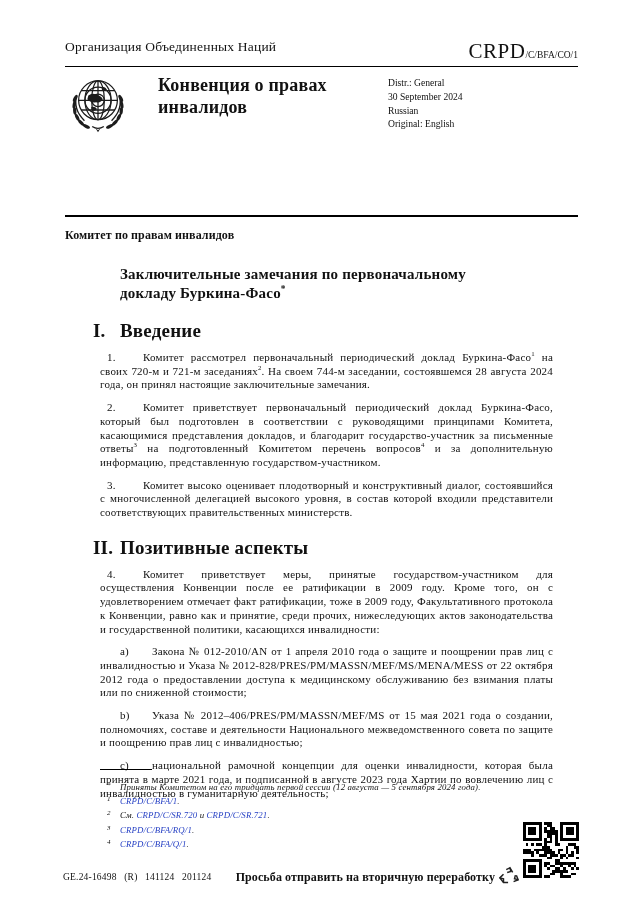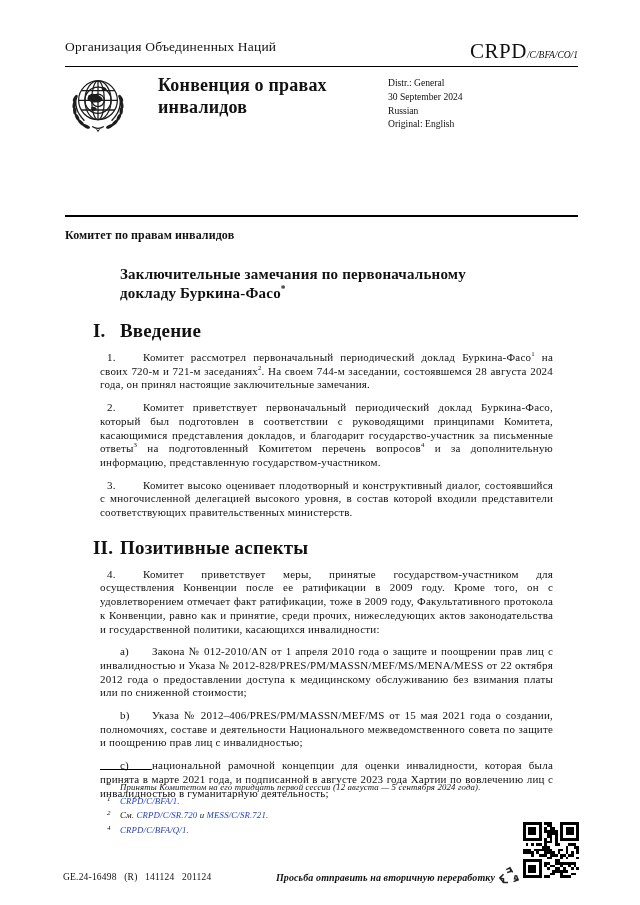--- a/index.html
+++ b/index.html
@@ -11,21 +11,21 @@
   .sheet{position:absolute; left:65px; top:0; width:513px;}
 
   
   .top-header{
     display:flex; justify-content:space-between; align-items:flex-start;
     padding-top:39px; padding-bottom:2px; border-bottom:1.4px solid #000;
   }
   .org-name{font-size:13.5px; letter-spacing:.2px;}
   .doc-symbol{white-space:nowrap;}
   .sym-main{font-size:21px; letter-spacing:.5px;}
-  .sym-suffix{font-size:9.5px;font-style:italic;}
+  .sym-suffix{font-size:9.5px;}
 
   
   .masthead{display:flex; align-items:flex-start; height:148px; border-bottom:2.6px solid #000;}
   .emblem{margin-top:5px; margin-left:2px; flex:0 0 auto;}
   .mast-title{
     flex:1 1 auto; margin-left:29px; margin-top:7px;
     font-size:18px; font-weight:bold; line-height:22px; max-width:230px;
     letter-spacing:.2px;
   }
   .distr{width:152px; margin-top:9px; font-size:9.6px; line-height:13.8px; flex:0 0 auto;}
@@ -54,21 +54,21 @@
   .footnote .marker{display:inline-block; width:13px; padding-left:7px; font-size:7px; vertical-align:3px;}
   a.doclink{color:#2640C4; text-decoration:none;}
 
   
   .page-footer{
     position:absolute; left:63px; top:866px; width:457px;
     display:flex; justify-content:space-between; align-items:center;
   }
   .ge-number{font-size:9.5px; word-spacing:5px; letter-spacing:.2px;}
   .recycle-group{display:flex; align-items:center; gap:3px;}
-  .recycle-text{font-size:10px; font-weight:bold; letter-spacing:.1px;font-style:italic;}
+  .recycle-text{font-size:12px; font-weight:bold; letter-spacing:.1px;}
   .qr{position:absolute; left:523px; top:822px; width:56px; height:56px;}
 </style>
 </head>
 <body>
 
 <div class="page">
   <div class="sheet">
 
     <div class="top-header">
       <span class="org-name">Организация Объединенных Наций</span>
@@ -137,21 +137,22 @@
         <p class="item"><span class="letter">b)</span>Указа № 2012–406/PRES/PM/MASSN/MEF/MS от 15 мая 2021 года о создании, полномочиях, составе и деятельности Национального межведомственного совета по защите и поощрению прав лиц с инвалидностью;</p>
         <p class="item"><span class="letter">c)</span>национальной рамочной концепции для оценки инвалидности, которая была принята в марте 2021 года, и подписанной в августе 2023 года Хартии по вовлечению лиц с инвалидностью в гуманитарную деятельность;</p>
       </div>
   </div>
 
   <div class="fn-area">
     <div class="fn-sep"></div>
     <div id="footnotes">
         <div class="footnote"><span class="marker">*</span>Приняты Комитетом на его тридцать первой сессии (12 августа — 5 сентября 2024 года).</div>
         <div class="footnote"><span class="marker">1</span><a class="doclink" href="#">CRPD/C/BFA/1</a>.</div>
-        <div class="footnote"><span class="marker">2</span>См. <a class="doclink" href="#">CRPD/C/SR.720</a> и <a class="doclink" href="#">MESS/C/SR.721</a>.</div>
+        <div class="footnote"><span class="marker">2</span>См. <a class="doclink" href="#">CRPD/C/SR.720</a> и <a class="doclink" href="#">CRPD/C/SR.721</a>.</div>
+        <div class="footnote"><span class="marker">3</span><a class="doclink" href="#">CRPD/C/BFA/RQ/1</a>.</div>
         <div class="footnote"><span class="marker">4</span><a class="doclink" href="#">CRPD/C/BFA/Q/1</a>.</div>
       </div>
   </div>
 
   <div class="page-footer">
     <span class="ge-number">GE.24-16498 (R) 141124 201124</span>
     <span class="recycle-group">
       <span class="recycle-text">Просьба отправить на вторичную переработку</span>
       <svg width="22" height="22" viewBox="0 0 24 24" fill="none" stroke="#222" stroke-width="1.6">
         <path d="M9 4 l4 -2 l3 5"></path>

